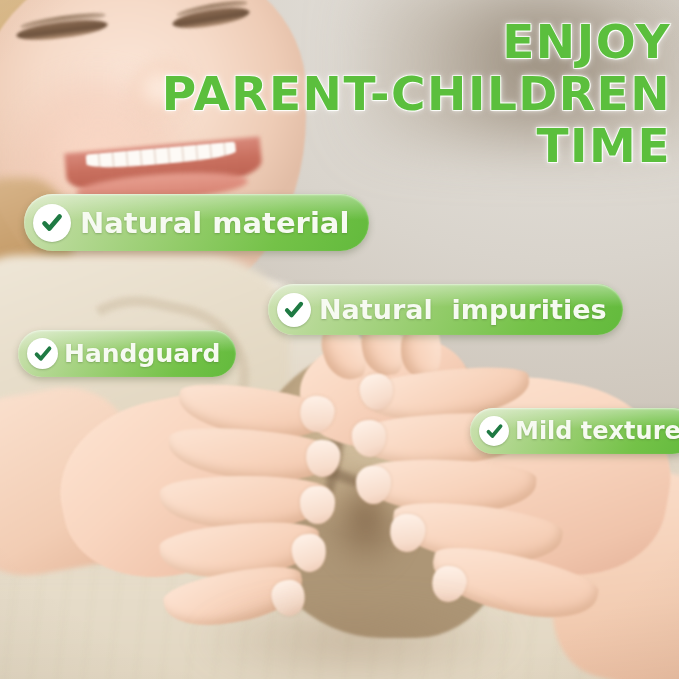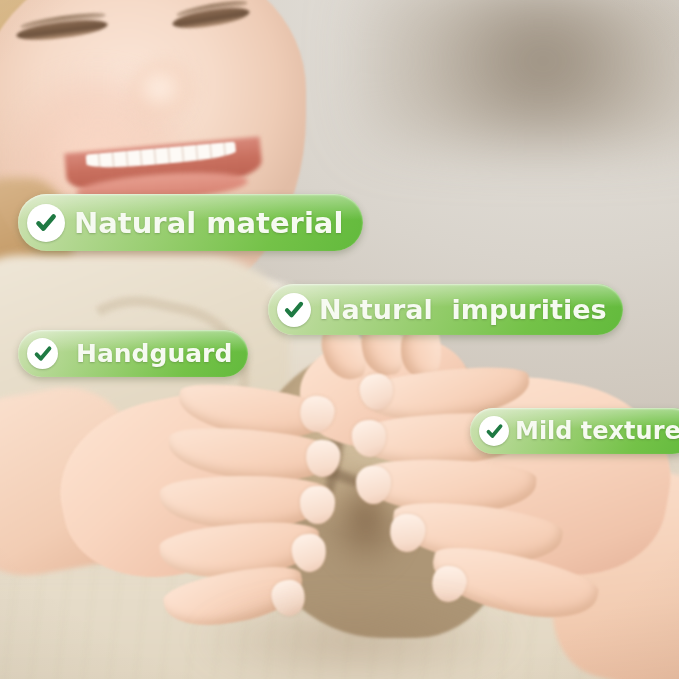--- a/index.html
+++ b/index.html
@@ -271,31 +271,31 @@
   .check svg{display:block;}
   .pill-label{
     position:relative;z-index:2;
     color:#f6faf1;
     font-family:"DejaVu Sans", sans-serif;
     font-weight:700;
     white-space:pre;
     text-shadow:0 1px 2px rgba(70,100,50,.35);
   }
 
-  #pill-natural{left:18px;top:194px;height:57px;}
+  #pill-natural{left:24px;top:194px;height:57px;}
   #pill-natural .check{width:38px;height:38px;}
   #pill-natural .pill-label{font-size:29px;margin-left:9px;}
 
   #pill-without{left:268px;top:284px;height:51px;padding-right:16px;}
   #pill-without .check{width:34px;height:34px;}
   #pill-without .pill-label{font-size:27px;margin-left:8px;}
 
   #pill-hand{left:18px;top:330px;height:47px;padding-right:16px;}
   #pill-hand .check{width:31px;height:31px;}
-  #pill-hand .pill-label{font-size:25px;margin-left:18px;}
+  #pill-hand .pill-label{font-size:25px;margin-left:6px;}
 
   #pill-mild{left:470px;top:408px;height:46px;padding-right:14px;}
   #pill-mild .check{width:30px;height:30px;}
   #pill-mild .pill-label{font-size:24px;margin-left:6px;}
 </style>
 </head>
 <body>
 
 <div id="canvas">
 
@@ -368,20 +368,23 @@
       <div class="nail n2"></div>
       <div class="nail n3"></div>
       <div class="nail n4"></div>
       <div class="nail n5"></div>
     </div>
 
     <div class="soft-shadow"></div>
     <div class="vignette"></div>
   </div>
 
+  <div class="headline">ENJOY
+PARENT-CHILDREN
+TIME</div>
 
   <div class="pill" id="pill-natural">
     <span class="check">
       <svg width="26" height="26" viewBox="0 0 26 26" aria-hidden="true">
         <path d="M5.5 13.4 L10.4 18.6 L20.6 6.4" fill="none" stroke="#1f7a43" stroke-width="4.6" stroke-linecap="round" stroke-linejoin="round"></path>
       </svg>
     </span>
     <span class="pill-label">Natural material</span>
   </div>
 

